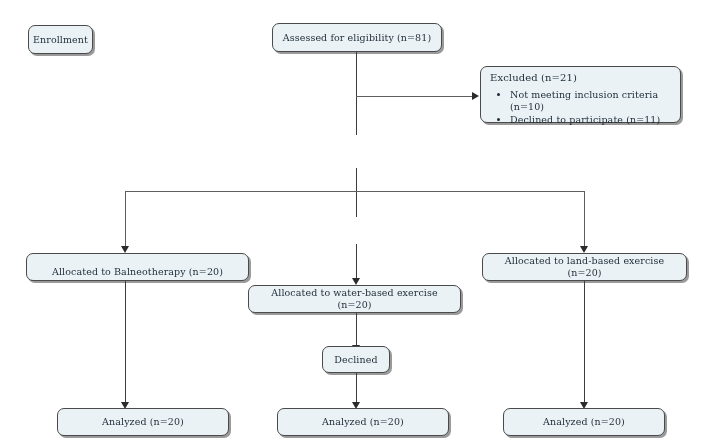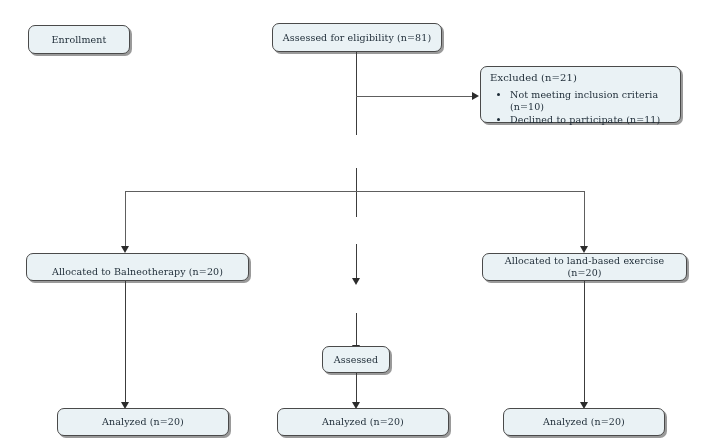--- a/index.html
+++ b/index.html
@@ -85,21 +85,21 @@
     border-top: 4.5px solid transparent;
     border-bottom: 4.5px solid transparent;
     border-left: 7px solid #2b2b2b;
   }
 </style>
 </head>
 <body>
 
 <div id="canvas">
 
-  <div class="box" style="left:28px; top:25px; width:102px; height:29px;">
+  <div class="box" style="left:28px; top:25px; width:65px; height:29px;">
     <span>Enrollment</span>
   </div>
 
   <div class="box" style="left:272px; top:23px; width:170px; height:29px;">
     <span>Assessed for eligibility (n=81)</span>
   </div>
 
   <div class="vline" style="left:356px; top:52px; height:83px;"></div>
 
   <div class="hline" style="left:356px; top:96px; width:116px;"></div>
@@ -125,36 +125,39 @@
   <div class="arrow-down" style="left:579.5px; top:246px;"></div>
 
 
   <div class="vline" style="left:356px; top:244px; height:34px;"></div>
   <div class="arrow-down" style="left:351.5px; top:278px;"></div>
 
   <div class="box" style="left:26px; top:253px; width:223px; height:28px;align-items:flex-end;">
     <span>Allocated to Balneotherapy (n=20)</span>
   </div>
 
+  <div class="box" style="left:248px; top:285px; width:213px; height:28px;">
+    <span>Allocated to water-based exercise (n=20)</span>
+  </div>
 
   <div class="box" style="left:482px; top:253px; width:205px; height:28px;">
     <span>Allocated to land-based exercise (n=20)</span>
   </div>
 
   <div class="vline" style="left:125px; top:281px; height:121px;"></div>
   <div class="arrow-down" style="left:120.5px; top:402px;"></div>
 
   <div class="vline" style="left:584px; top:281px; height:121px;"></div>
   <div class="arrow-down" style="left:579.5px; top:402px;"></div>
 
   <div class="vline" style="left:356px; top:313px; height:32px;"></div>
   <div class="arrow-down" style="left:351.5px; top:345px;"></div>
 
   <div class="box" style="left:322px; top:346px; width:68px; height:27px;">
-    <span>Assessed</span>
+    <span>Declined</span>
   </div>
 
   <div class="vline" style="left:356px; top:373px; height:29px;"></div>
   <div class="arrow-down" style="left:351.5px; top:402px;"></div>
 
   <div class="box" style="left:57px; top:408px; width:172px; height:28px;">
     <span>Analyzed (n=20)</span>
   </div>
 
   <div class="box" style="left:277px; top:408px; width:172px; height:28px;">

